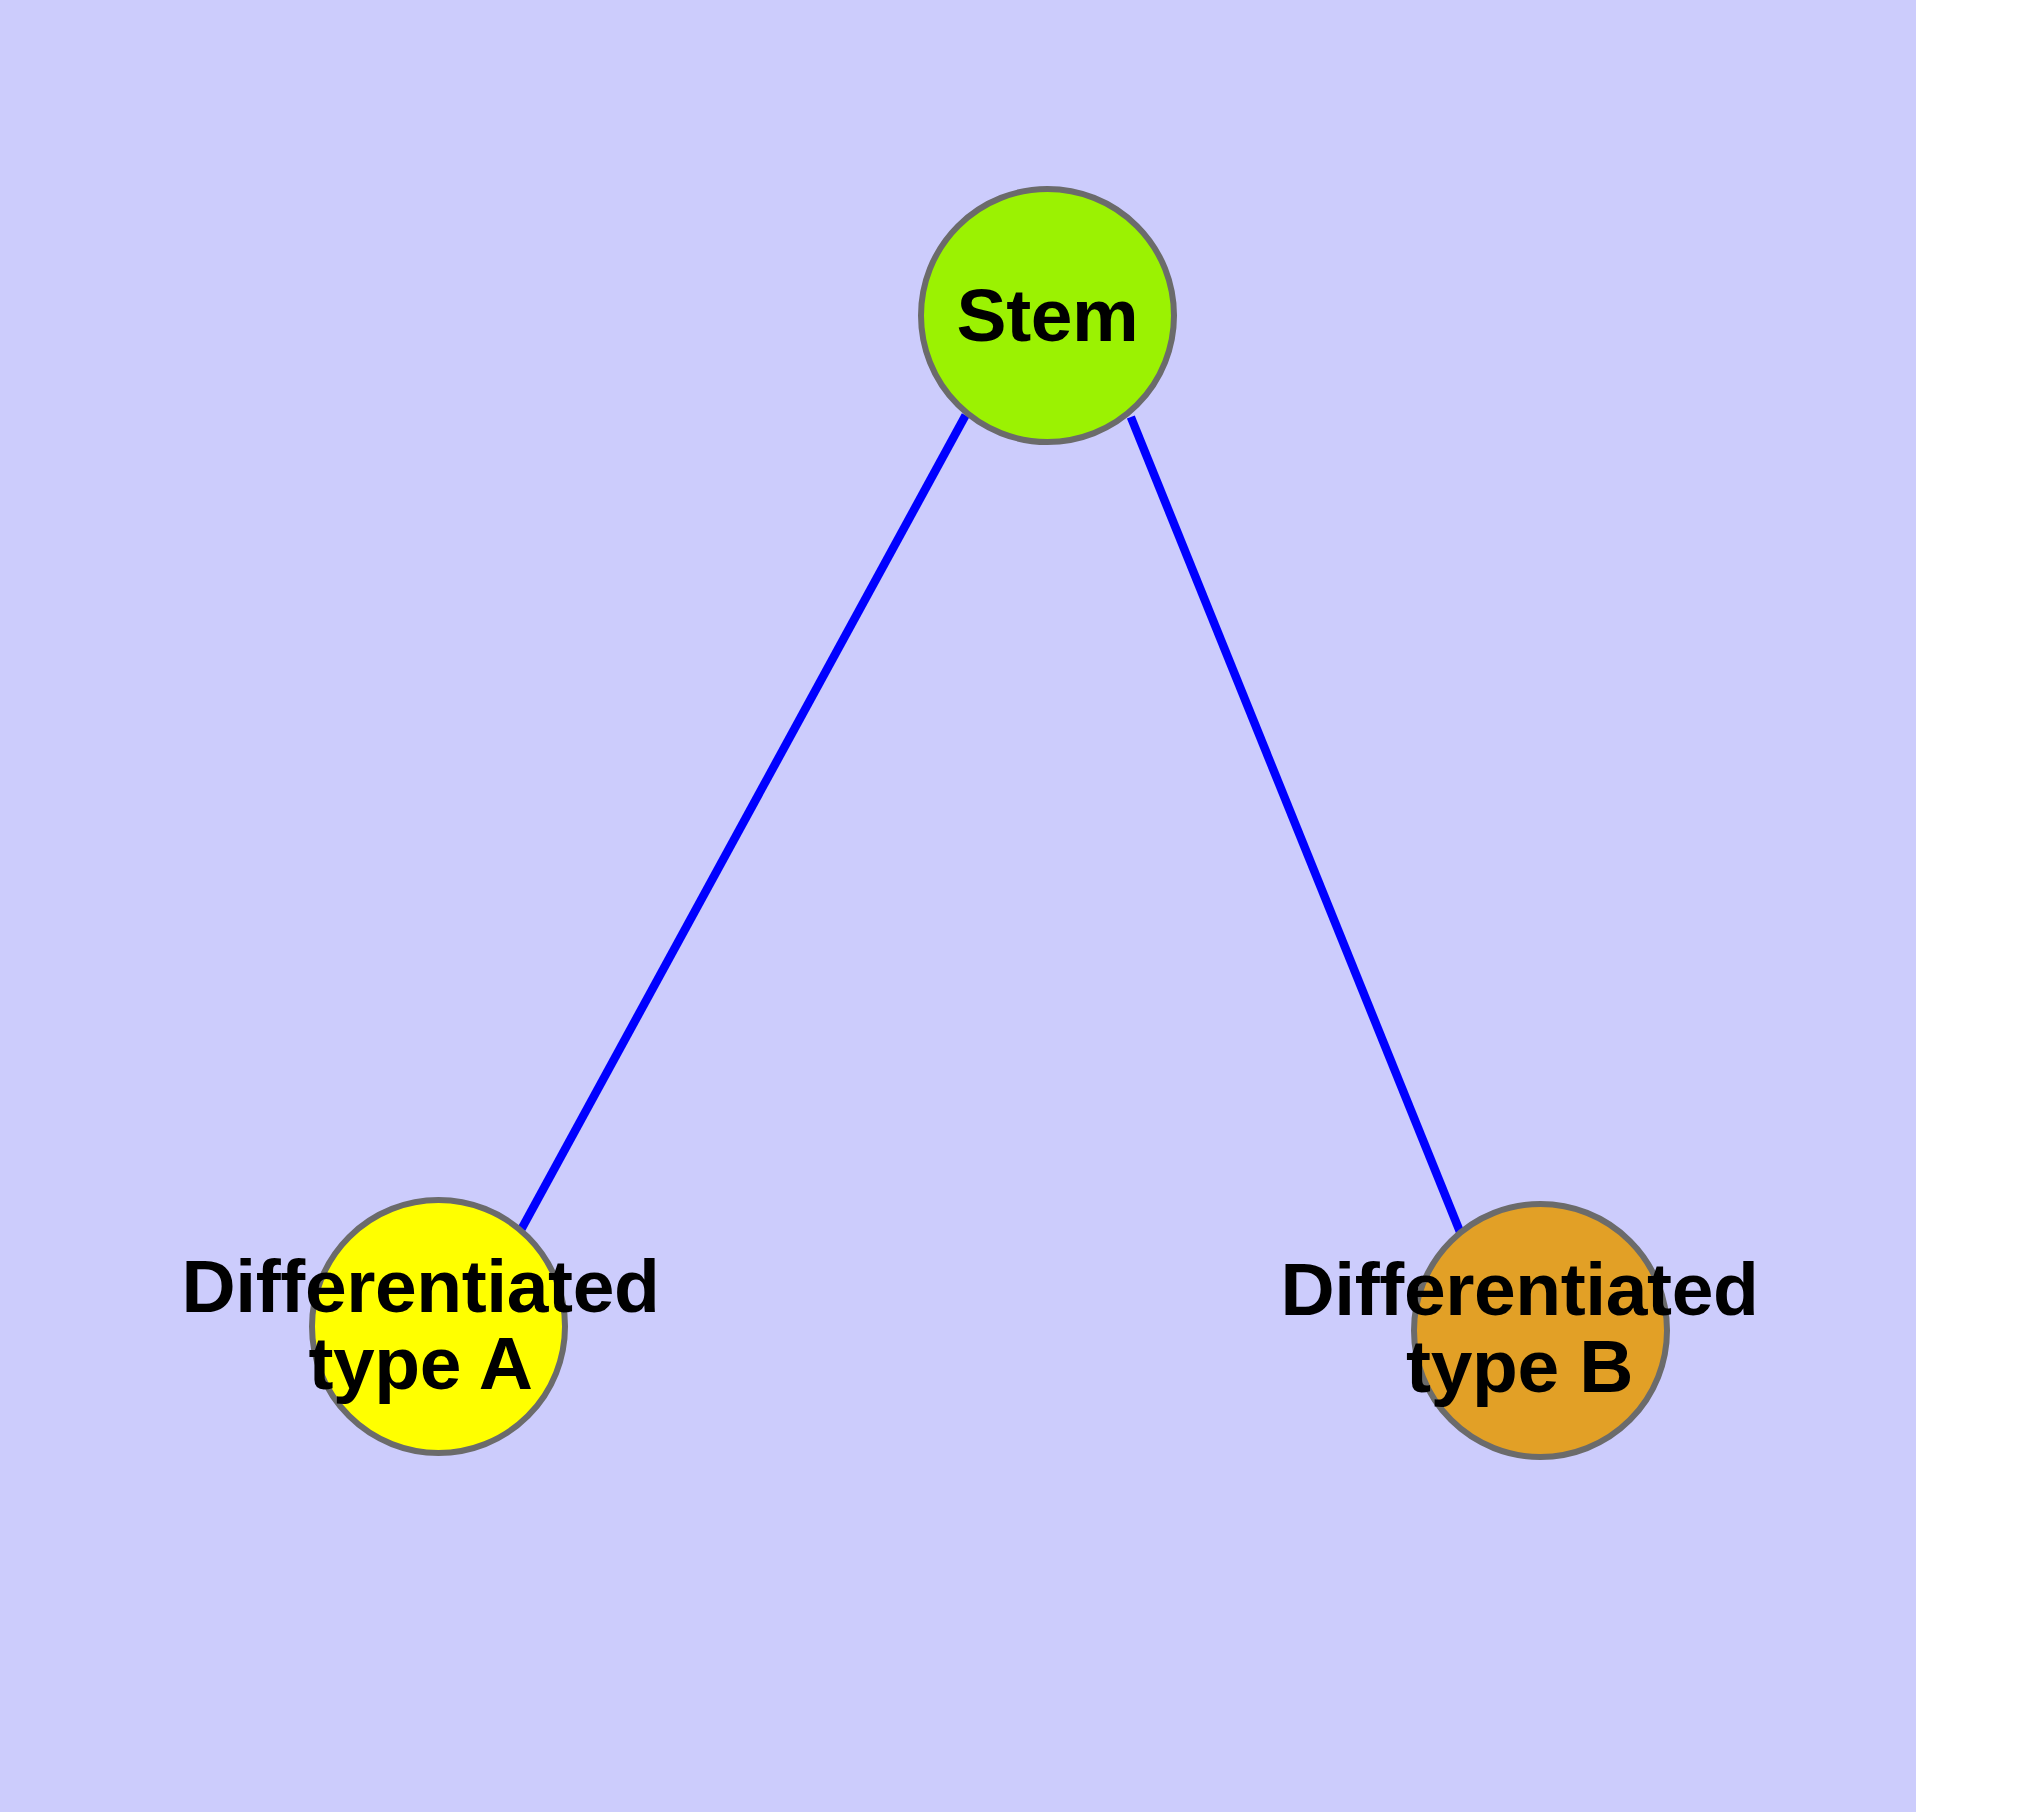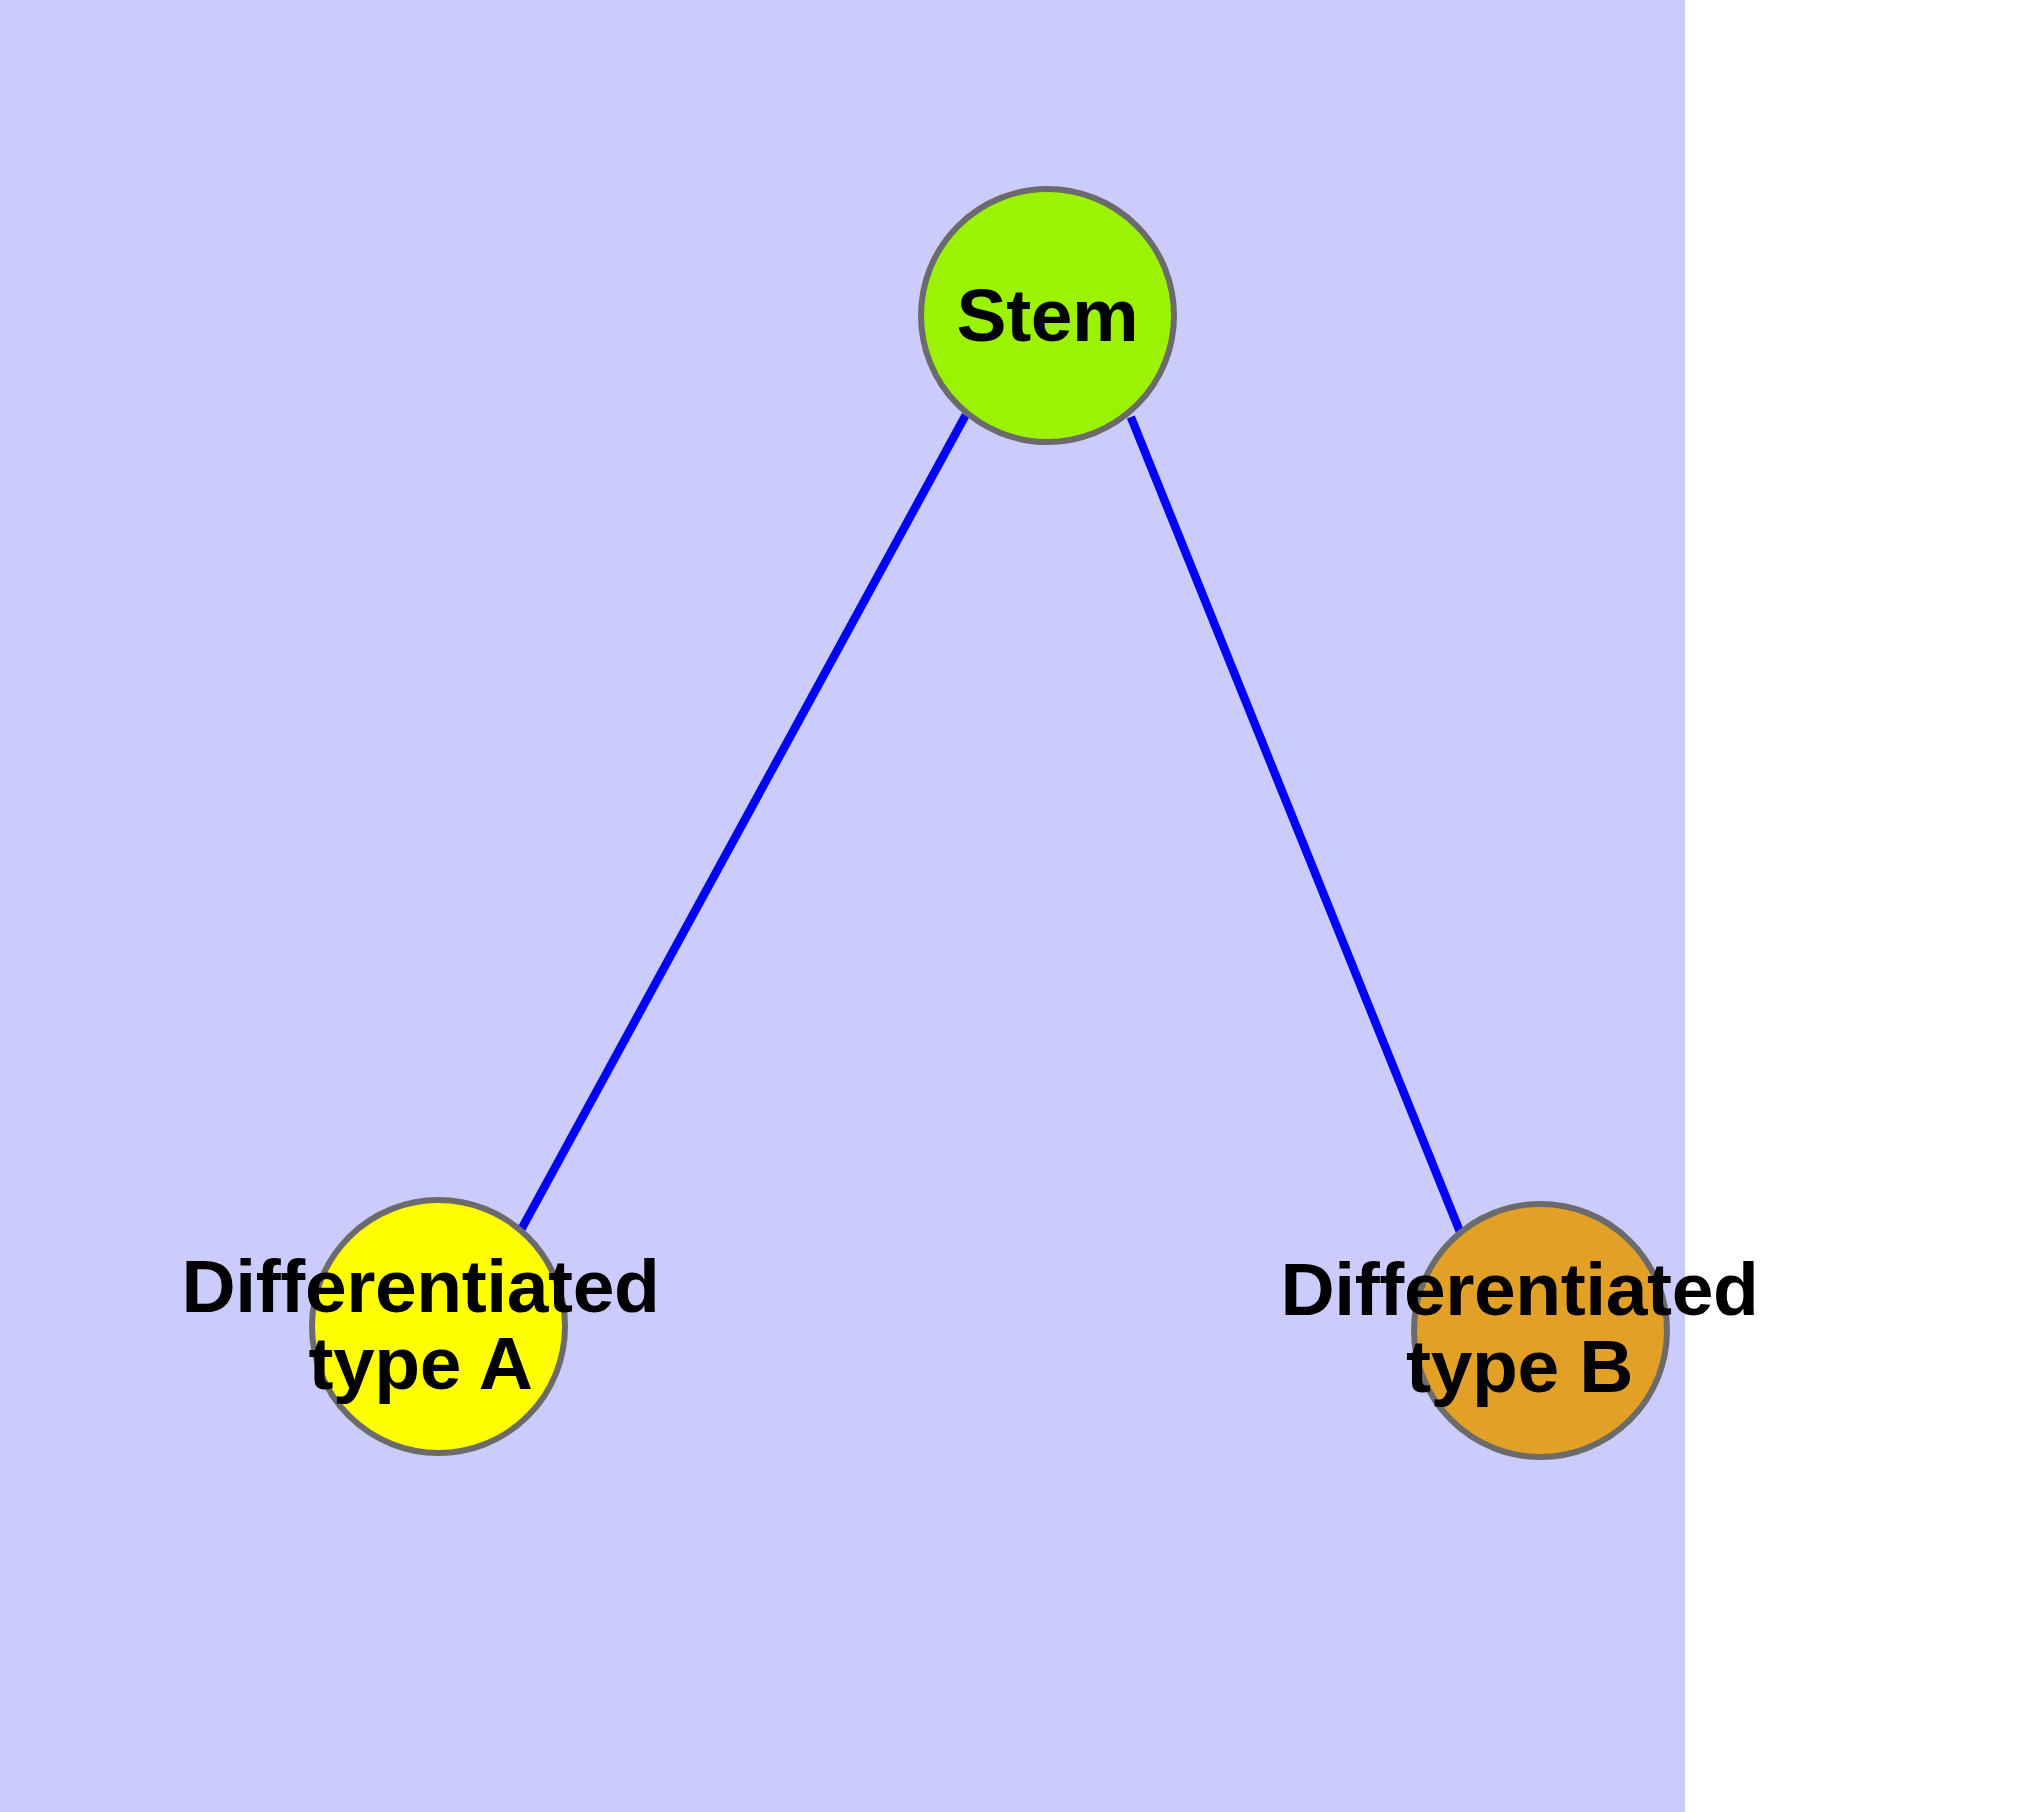--- a/index.html
+++ b/index.html
@@ -8,21 +8,21 @@
     padding: 0;
   }
   body {
     width: 2021px;
     height: 1812px;
     overflow: hidden;
     font-family: "Liberation Sans", sans-serif;
   }
   #graph-canvas {
     position: relative;
-    width: 1685px;
+    width: 1916px;
     height: 1812px;
     background: #ccccfc;
   }
   #edge-layer {
     position: absolute;
     left: 0;
     top: 0;
     width: 2021px;
     height: 1812px;
   }

